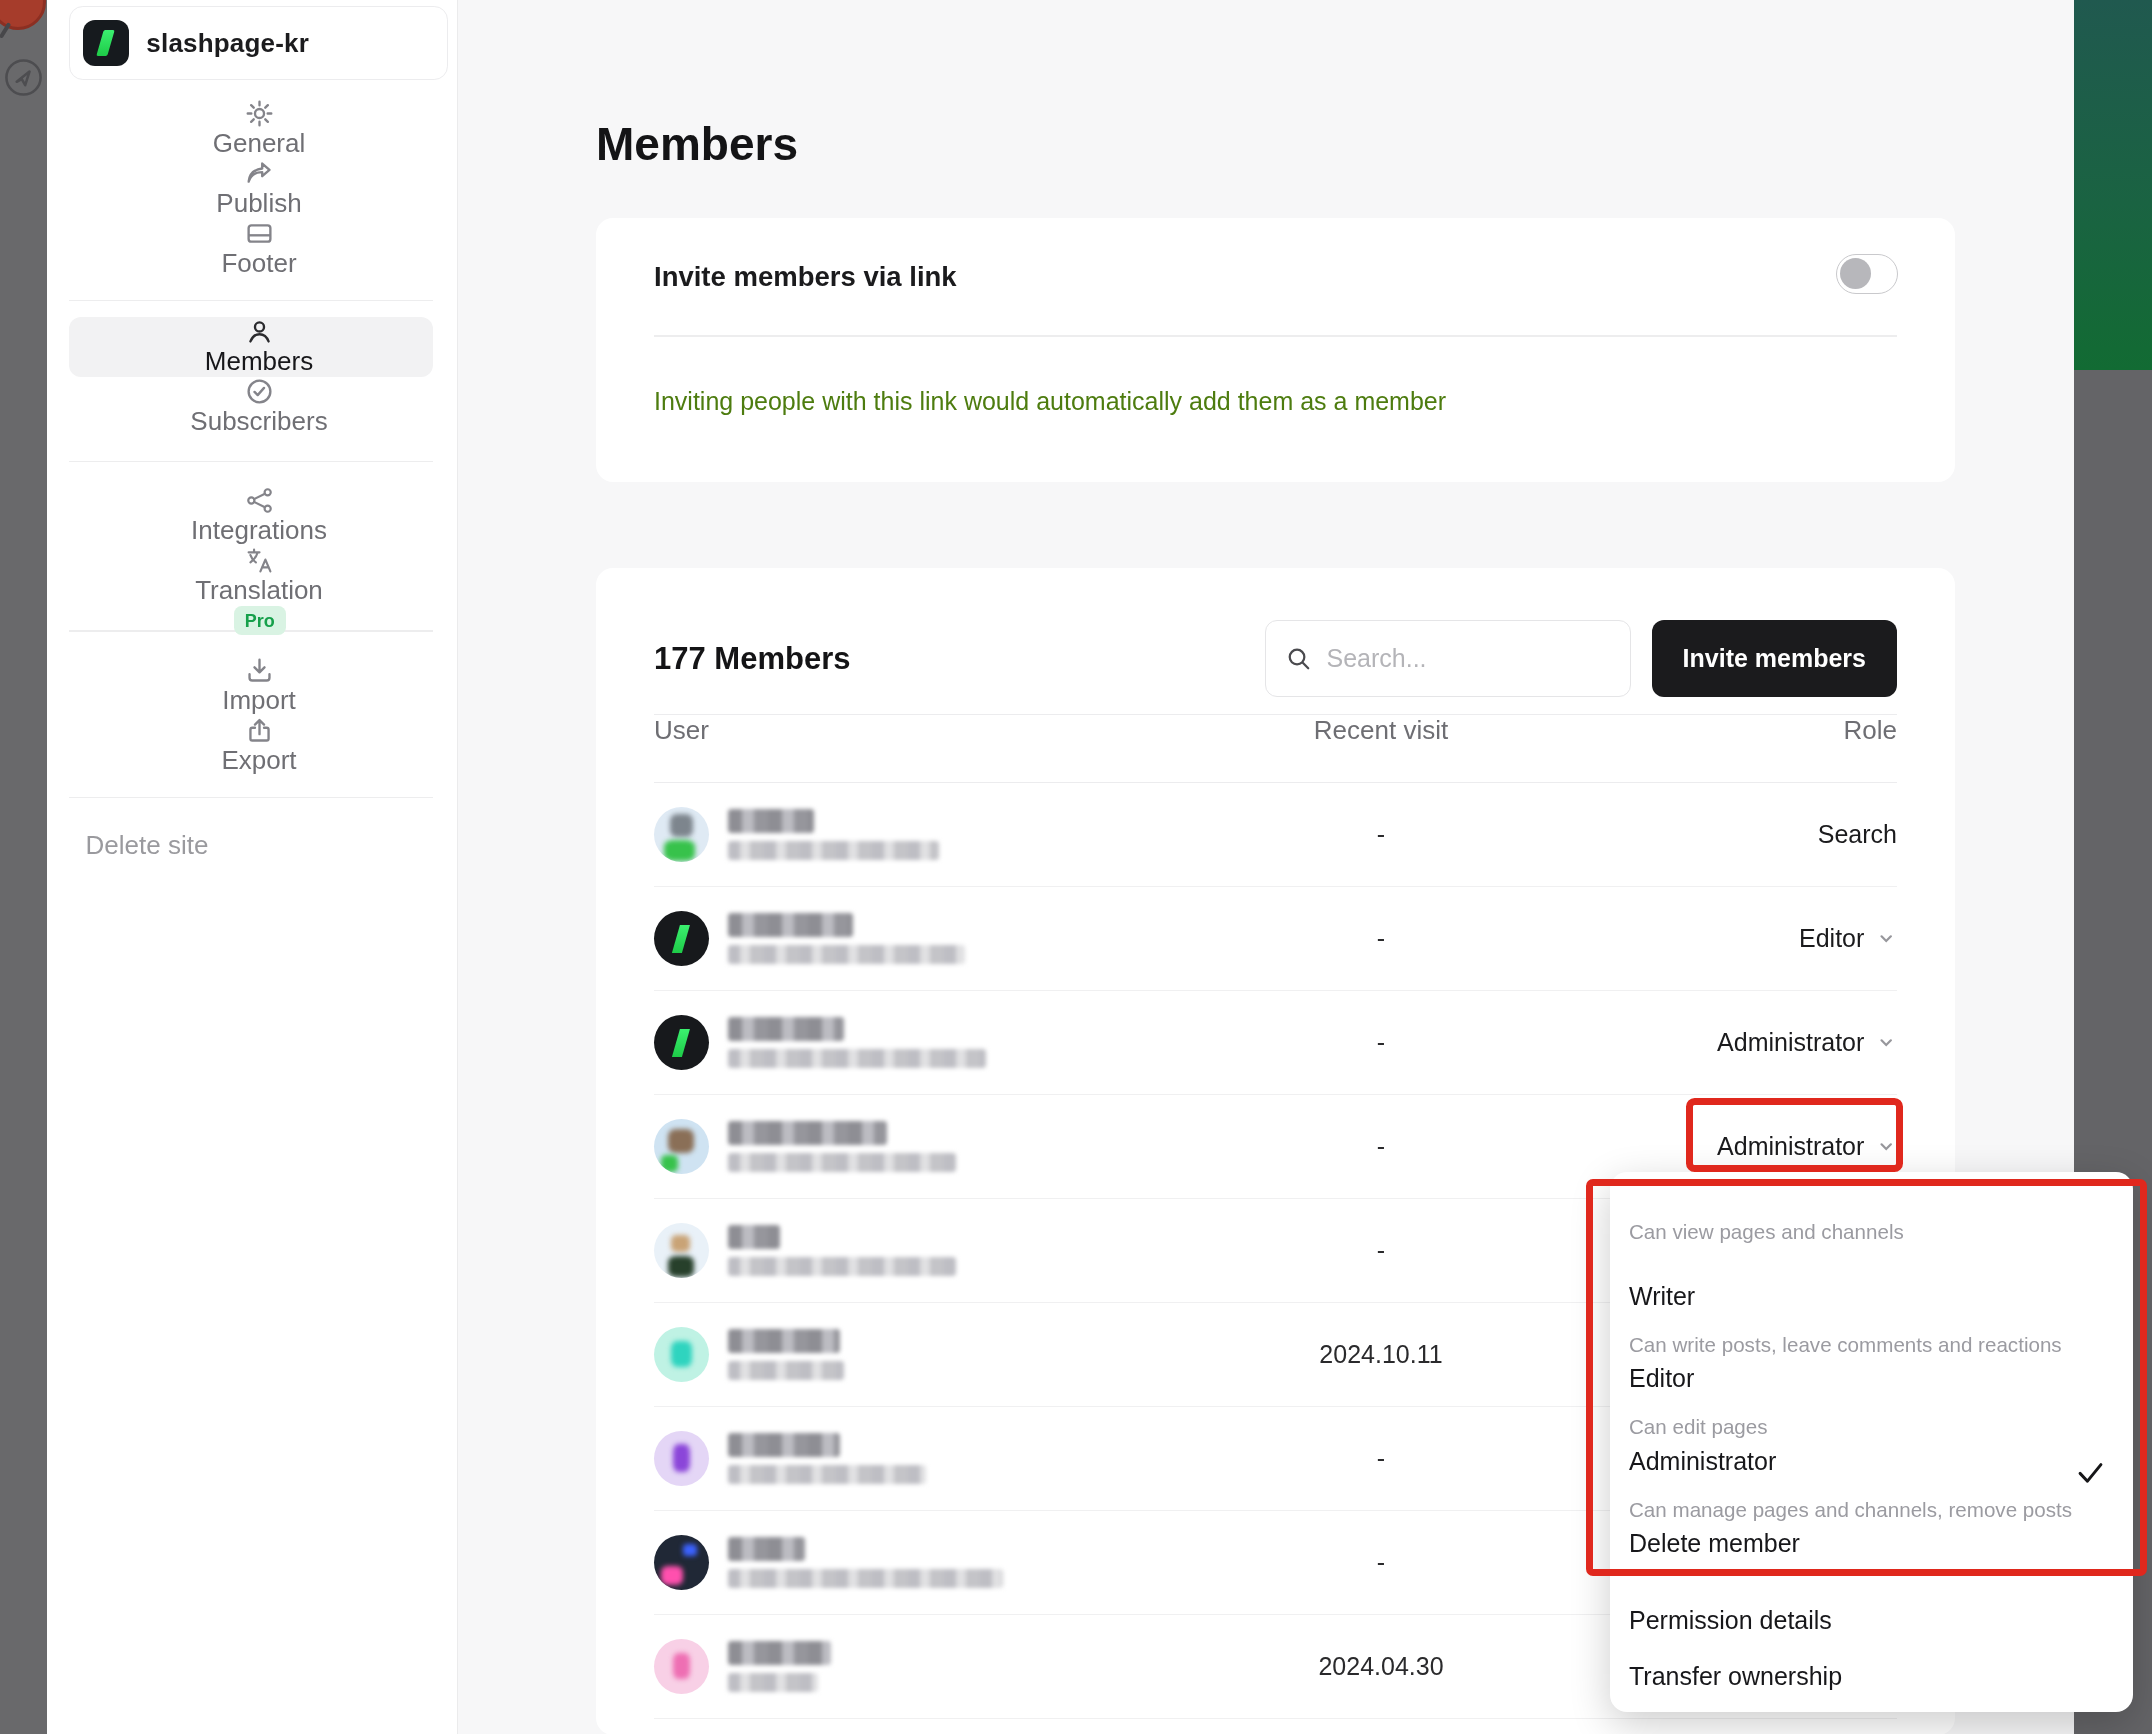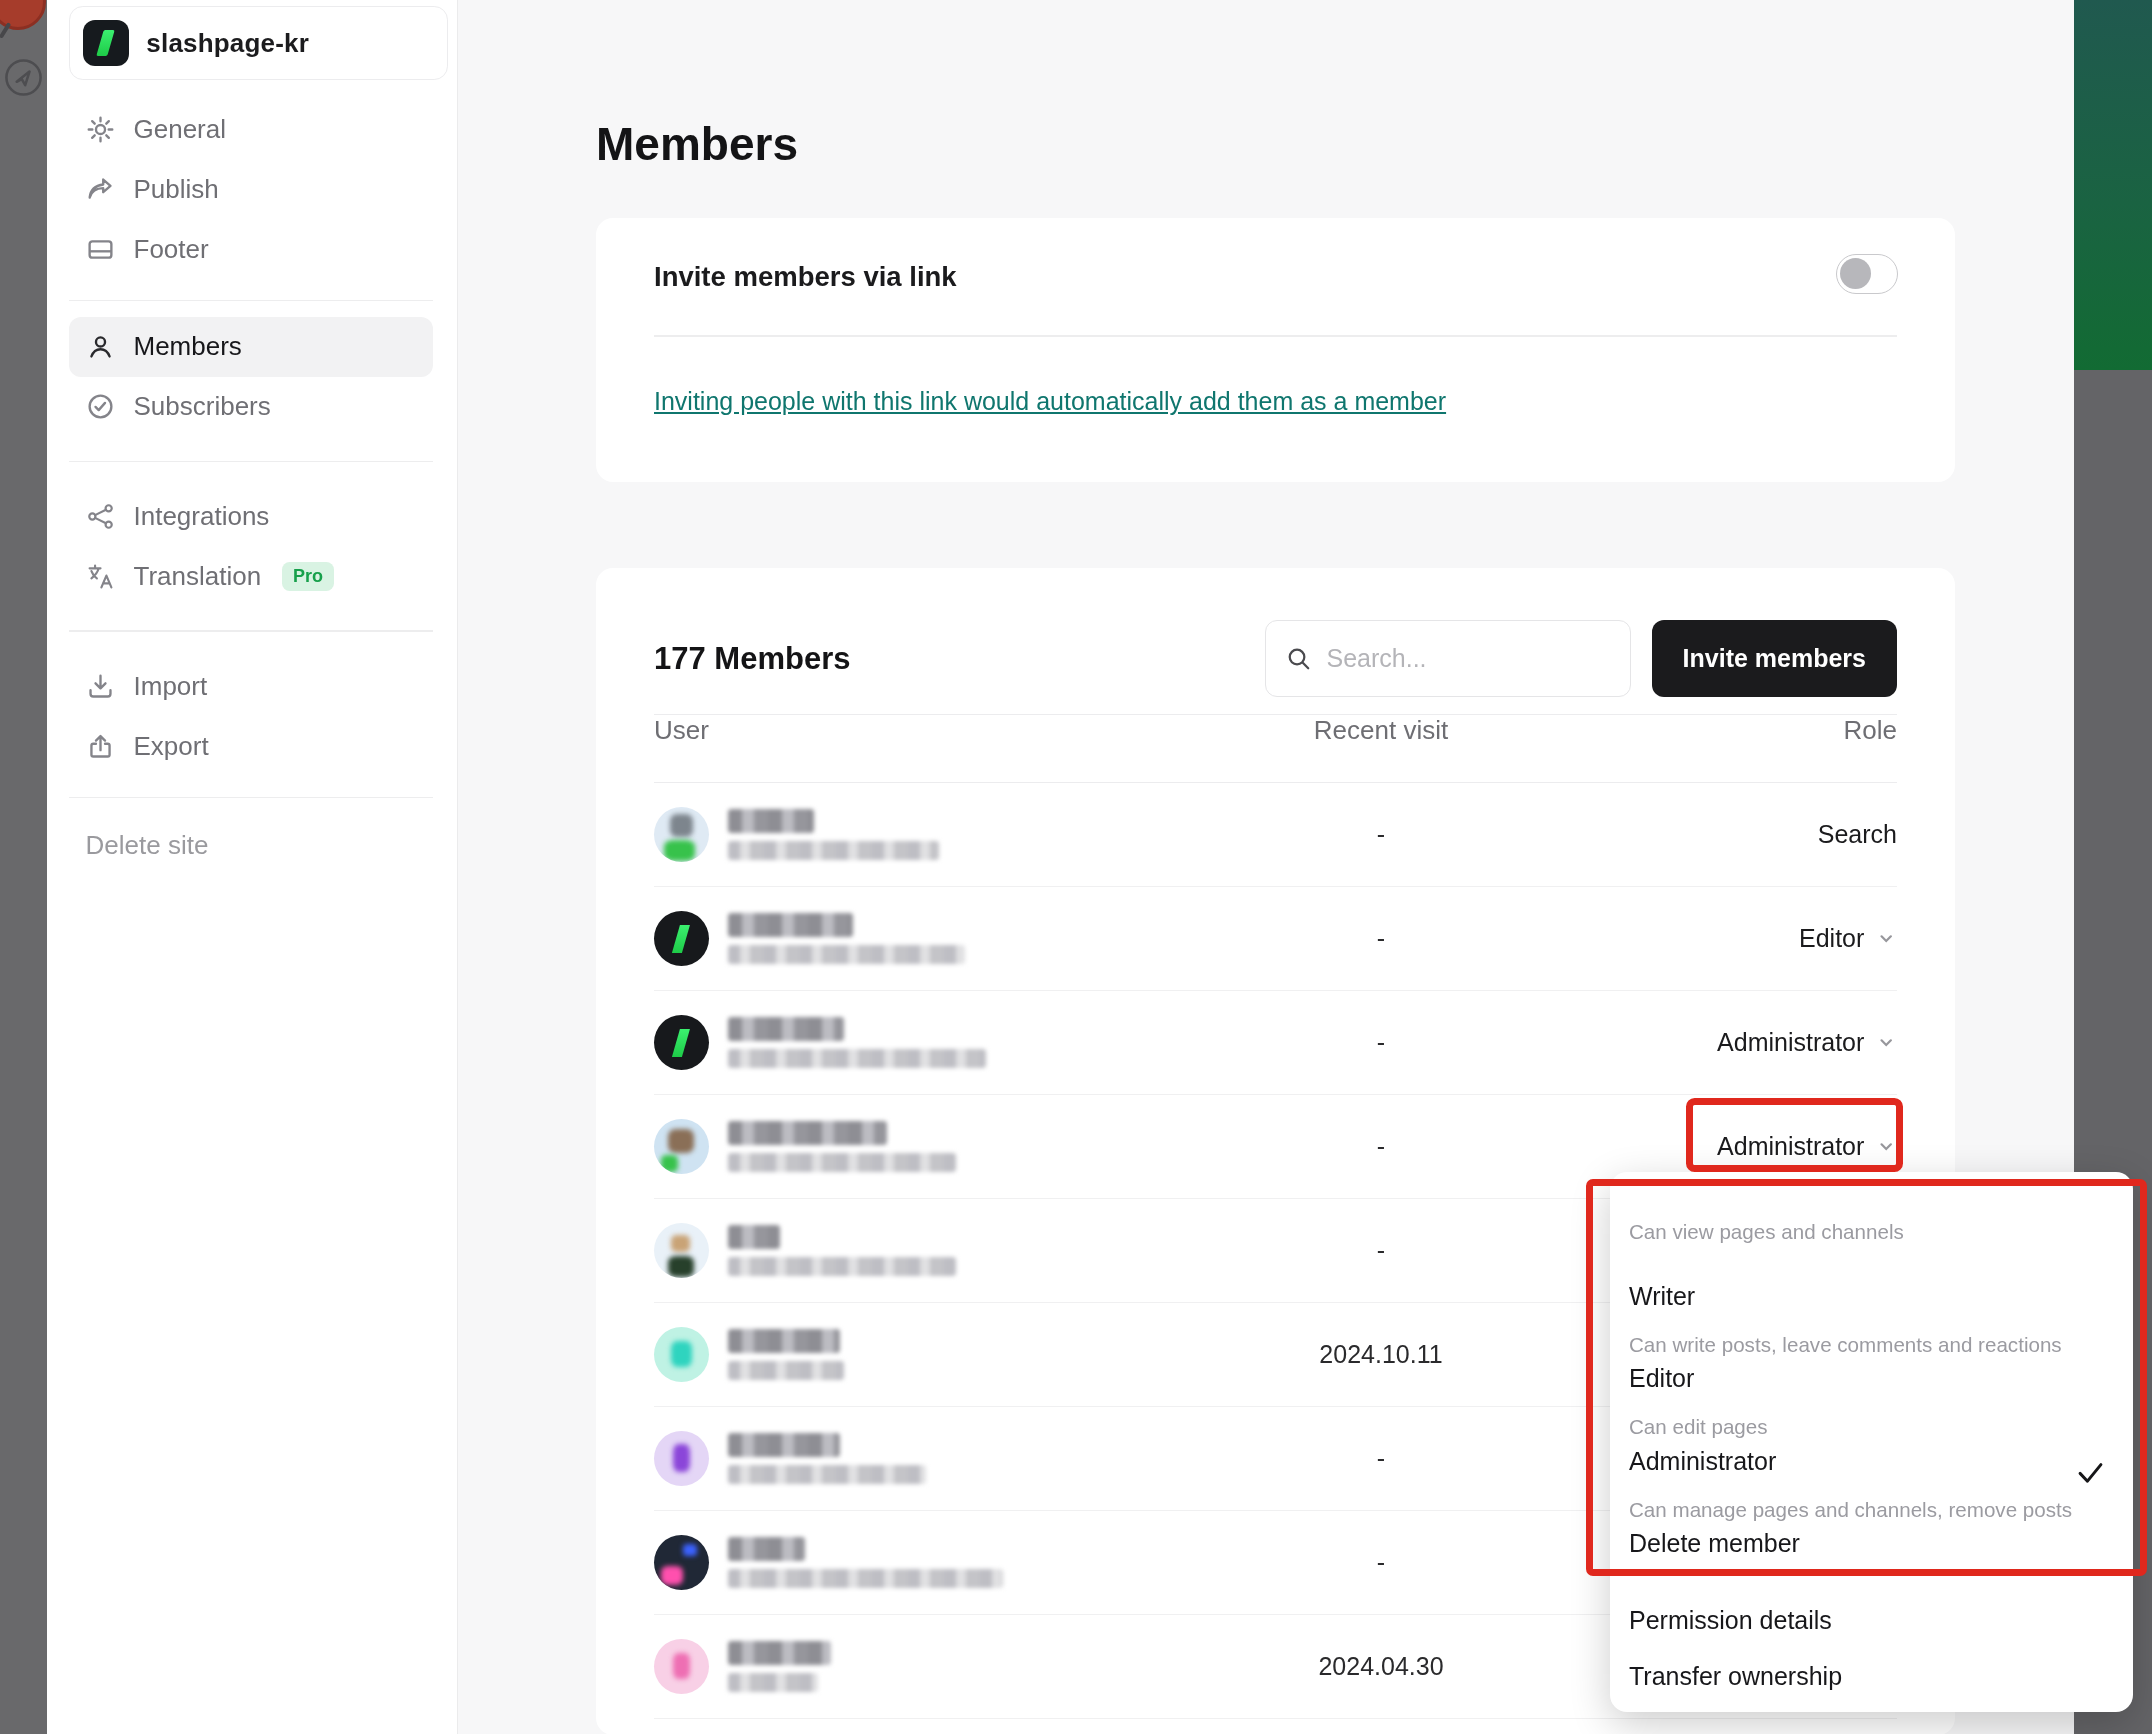--- a/index.html
+++ b/index.html
@@ -17,41 +17,41 @@
   
   .sidebar{position:absolute;left:47px;top:0;width:410px;height:1735px;background:#ffffff;
            border-right:0.9px solid #ebebec;z-index:2;}
   .site-card{position:absolute;left:21.5px;top:6px;width:379px;height:74px;border:1.7px solid #ececee;
              border-radius:13.8px;display:flex;align-items:center;gap:17px;padding-left:13.8px;box-sizing:border-box;background:#fff;}
   .logo{width:46px;height:46px;border-radius:12px;background:#161a1e;position:relative;overflow:hidden;flex:none;}
   .logo .slash{position:absolute;left:17px;top:10.3px;width:11.2px;height:26px;background:linear-gradient(180deg,#3bf06f,#1ecb48);
                transform:skewX(-16deg);border-radius:1.7px;}
   .site-name{font-size:26px;font-weight:700;color:#1c1c1e;letter-spacing:0.2px;}
   .nav{position:absolute;left:21.5px;top:99px;width:364px;}
-  .nav-item{height:60px;display:flex;align-items:center;gap:19px;padding-left:17px;box-sizing:border-box;
-            font-size:26px;font-weight:500;color:#6f6f74;border-radius:12px;cursor:pointer;}
+  .nav-item{height:60px;display:flex;align-items:center;padding-left:17px;box-sizing:border-box;
+            font-size:26px;font-weight:500;color:#6f6f74;border-radius:12px;cursor:pointer;flex-direction:column;}
   .nav-item svg{flex:none;stroke:#84848a;}
   .nav-item.active{background:#f2f2f3;color:#17171a;}
   .nav-item.active svg{stroke:#2a2a2d;}
   .nav-div{height:1.7px;background:#ededee;margin:20.6px 0 15.5px 0;}
   .nav-div.mid{margin:24px 0;}
   .nav-div.last{margin:20.6px 0;}
   .badge-pro{margin-left:1.7px;background:#d9f3e3;color:#17a04b;font-size:18px;font-weight:700;
              padding:5.2px 11.2px;border-radius:7.7px;line-height:1;}
   .delete-site{height:52px;display:flex;align-items:center;padding-left:17px;font-size:26px;color:#9a9a9e;cursor:pointer;}
   
   .page-title{position:absolute;left:596px;top:86px;font-size:46px;font-weight:700;color:#141416;z-index:2;}
   .card{position:absolute;background:#fff;border-radius:17px;z-index:2;}
   .card1{left:596px;top:218px;width:1359px;height:264px;}
   .card1-title{position:absolute;left:58px;top:43px;font-size:27.5px;font-weight:700;color:#1b1b1d;}
   .toggle{position:absolute;right:57px;top:36px;width:62px;height:40px;border:1.7px solid #c9c9cc;border-radius:22.4px;
           background:#fff;box-sizing:border-box;cursor:pointer;}
   .toggle .knob{position:absolute;left:2.6px;top:2.6px;width:31px;height:31px;border-radius:50%;background:#b7b7bb;}
   .card1-div{position:absolute;left:58px;right:58px;top:117px;height:1.7px;background:#ededee;}
-  .card1-desc{position:absolute;left:58px;top:169px;font-size:25px;color:#0f766e;text-decoration:underline;}
+  .card1-desc{position:absolute;left:58px;top:169px;font-size:25px;color:#4d7c0f;}
   .card2{left:596px;top:568px;width:1359px;height:1167px;padding:0 58px;box-sizing:border-box;}
   .toolbar{margin-top:52px;height:77px;display:flex;align-items:center;justify-content:space-between;}
   .count{font-size:31px;font-weight:700;color:#141416;}
   .tb-right{display:flex;align-items:center;gap:20.6px;}
   .search{width:366px;height:77px;border:1.7px solid #e5e5e7;border-radius:12px;display:flex;align-items:center;
           gap:12px;padding-left:19px;box-sizing:border-box;background:#fff;}
   .search input{border:none;outline:none;font-size:25px;color:#333;width:275px;font-family:"Liberation Sans",sans-serif;background:transparent;}
   .search input::placeholder{color:#b4b4b8;}
   .btn-invite{height:77px;padding:0 31px;background:#1b1b1d;color:#fff;border:none;border-radius:12px;
               font-size:25px;font-weight:700;font-family:"Liberation Sans",sans-serif;cursor:pointer;}

